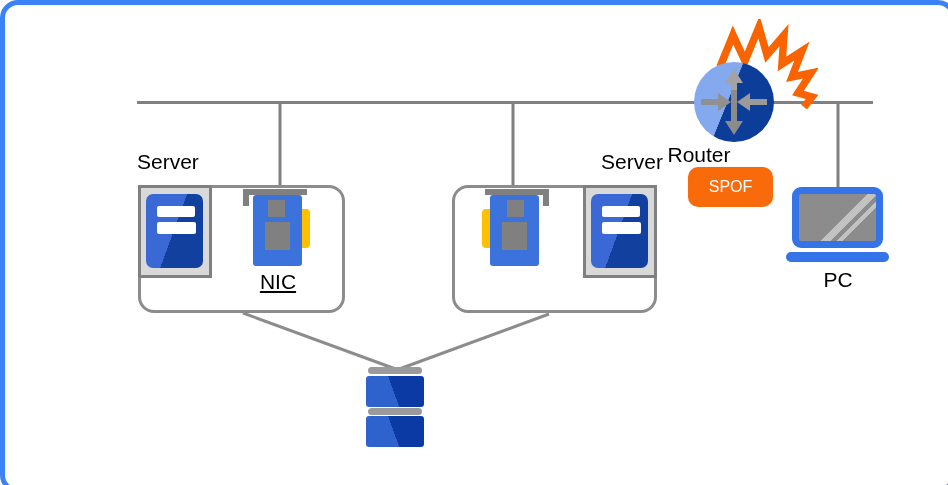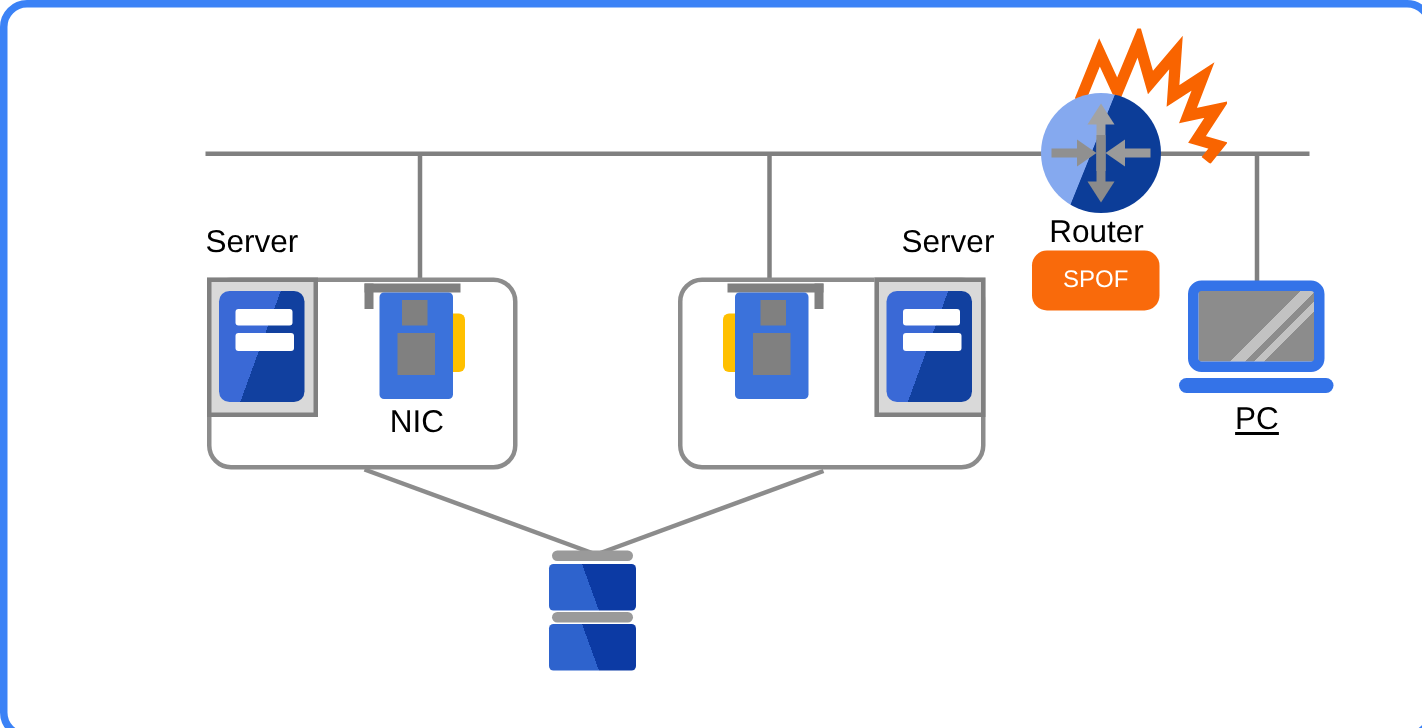--- a/index.html
+++ b/index.html
@@ -87,21 +87,21 @@
   </div>
   <div class="nic nic-left">
     <div class="bracket-bar"></div>
     <div class="bracket-stub"></div>
     <div class="tab"></div>
     <div class="card"></div>
     <div class="chip-s"></div>
     <div class="chip-l"></div>
   </div>
   <div class="label z4" style="left:132px;top:145px;">Server</div>
-  <div class="label center z4" style="left:243px;top:265px;width:60px;">NIC</div>
+  <div class="label center z4" style="left:243px;top:265px;width:60px;text-decoration:underline;">NIC</div>
 
   <div class="group-box group-right"></div>
   <div class="server-panel panel-right">
     <div class="tower">
       <div class="bar1"></div>
       <div class="bar2"></div>
     </div>
   </div>
   <div class="nic nic-right">
     <div class="bracket-bar"></div>
@@ -118,28 +118,28 @@
       <path d="M40 52 V20" stroke="#a3a3a3" stroke-width="6" fill="none"></path>
       <polygon points="40,7 31,21 49,21" fill="#a3a3a3"></polygon>
       <path d="M40 28 V60" stroke="#8b8b8b" stroke-width="6" fill="none"></path>
       <polygon points="40,73 31,59 49,59" fill="#8b8b8b"></polygon>
       <path d="M7 40 H25" stroke="#909090" stroke-width="6" fill="none"></path>
       <polygon points="37,40 24,31 24,49" fill="#909090"></polygon>
       <path d="M73 40 H55" stroke="#9a9a9a" stroke-width="6" fill="none"></path>
       <polygon points="43,40 56,31 56,49" fill="#9a9a9a"></polygon>
     </svg>
   </div>
-  <div class="label center z4" style="left:686px;top:138px;width:80px;">Router</div>
+  <div class="label center z4" style="left:654px;top:138px;width:80px;">Router</div>
   <div class="spof-badge">SPOF</div>
 
   <div class="laptop">
     <div class="screen"></div>
     <div class="base"></div>
   </div>
-  <div class="label center z4" style="left:803px;top:263px;width:60px;text-decoration:underline;">PC</div>
+  <div class="label center z4" style="left:803px;top:263px;width:60px;">PC</div>
 
   <div class="disk">
     <div class="dbar1"></div>
     <div class="dbox1"></div>
     <div class="dbar2"></div>
     <div class="dbox2"></div>
   </div>
 
 </div>
 

